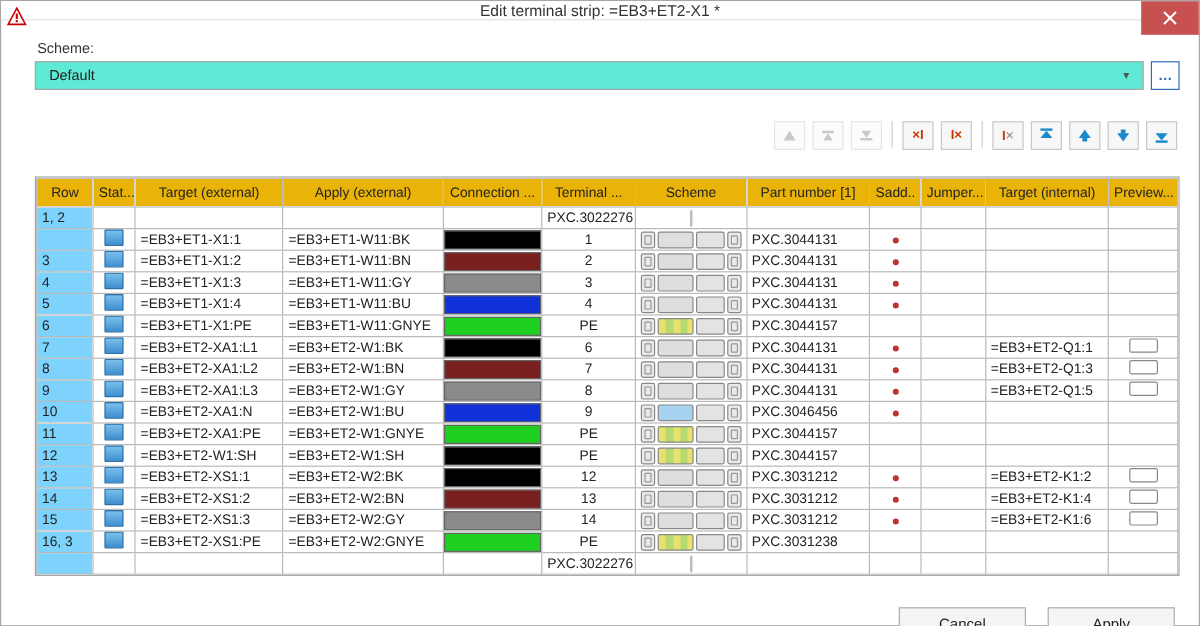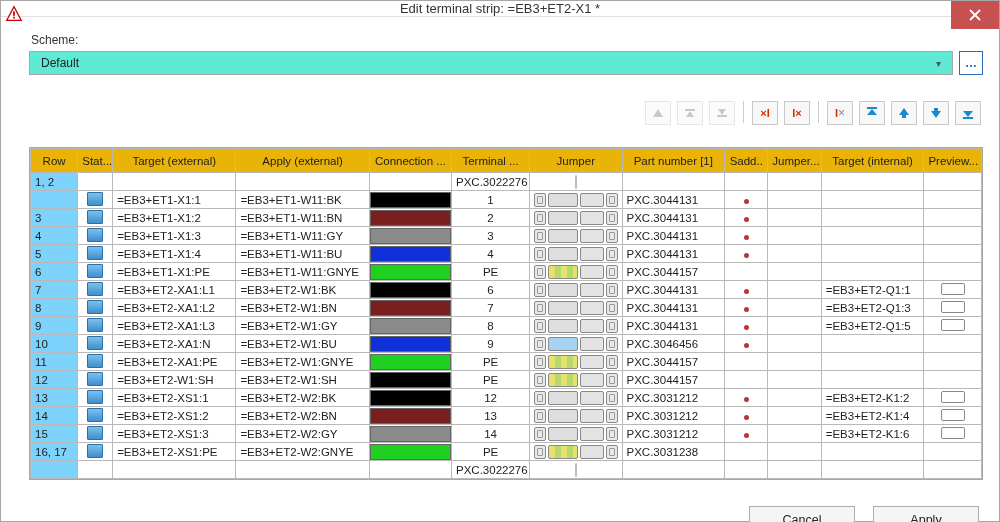--- a/index.html
+++ b/index.html
@@ -163,21 +163,21 @@
             <col class="col-prev2">
         </colgroup>
         <thead>
           <tr>
             <th>Row</th>
             <th>Stat...</th>
             <th>Target (external)</th>
             <th>Apply (external)</th>
             <th>Connection ...</th>
             <th>Terminal ...</th>
-            <th>Jumper</th>
+            <th>Scheme</th>
             <th>Part number [1]</th>
             <th>Sadd..</th>
             <th>Jumper...</th>
             <th>Target (internal)</th>
             <th>Preview...</th>
           </tr>
         </thead>
         <tbody id="grid-body">
             <tr>
               <td class="left rowhdr">1, 2</td>
@@ -537,21 +537,21 @@
               </td>
               <td class="left">PXC.3031212</td>
               <td class="center"><span class="dot"></span></td>
               <td>
                 <div class="jump-cell"></div>
               </td>
               <td class="left">=EB3+ET2-K1:6</td>
               <td class="center"><span class="pv-small-rect"></span></td>
             </tr>
             <tr>
-              <td class="left rowhdr">16, 17</td>
+              <td class="left rowhdr">16, 3</td>
               <td class="center"><span class="stat-ico"></span></td>
               <td class="left">=EB3+ET2-XS1:PE</td>
               <td class="left">=EB3+ET2-W2:GNYE</td>
               <td>
                 <span class="conn-swatch" style="background:#20d020"></span>
               </td>
               <td class="center">PE</td>
               <td>
                 <div class="prev-cell">
                   <span class="pv-cap"></span>

